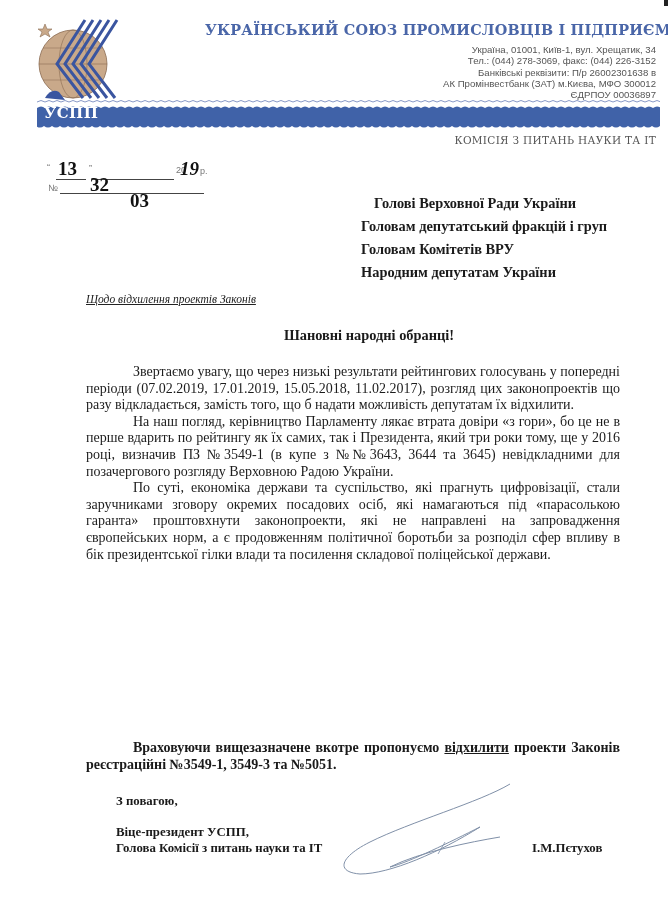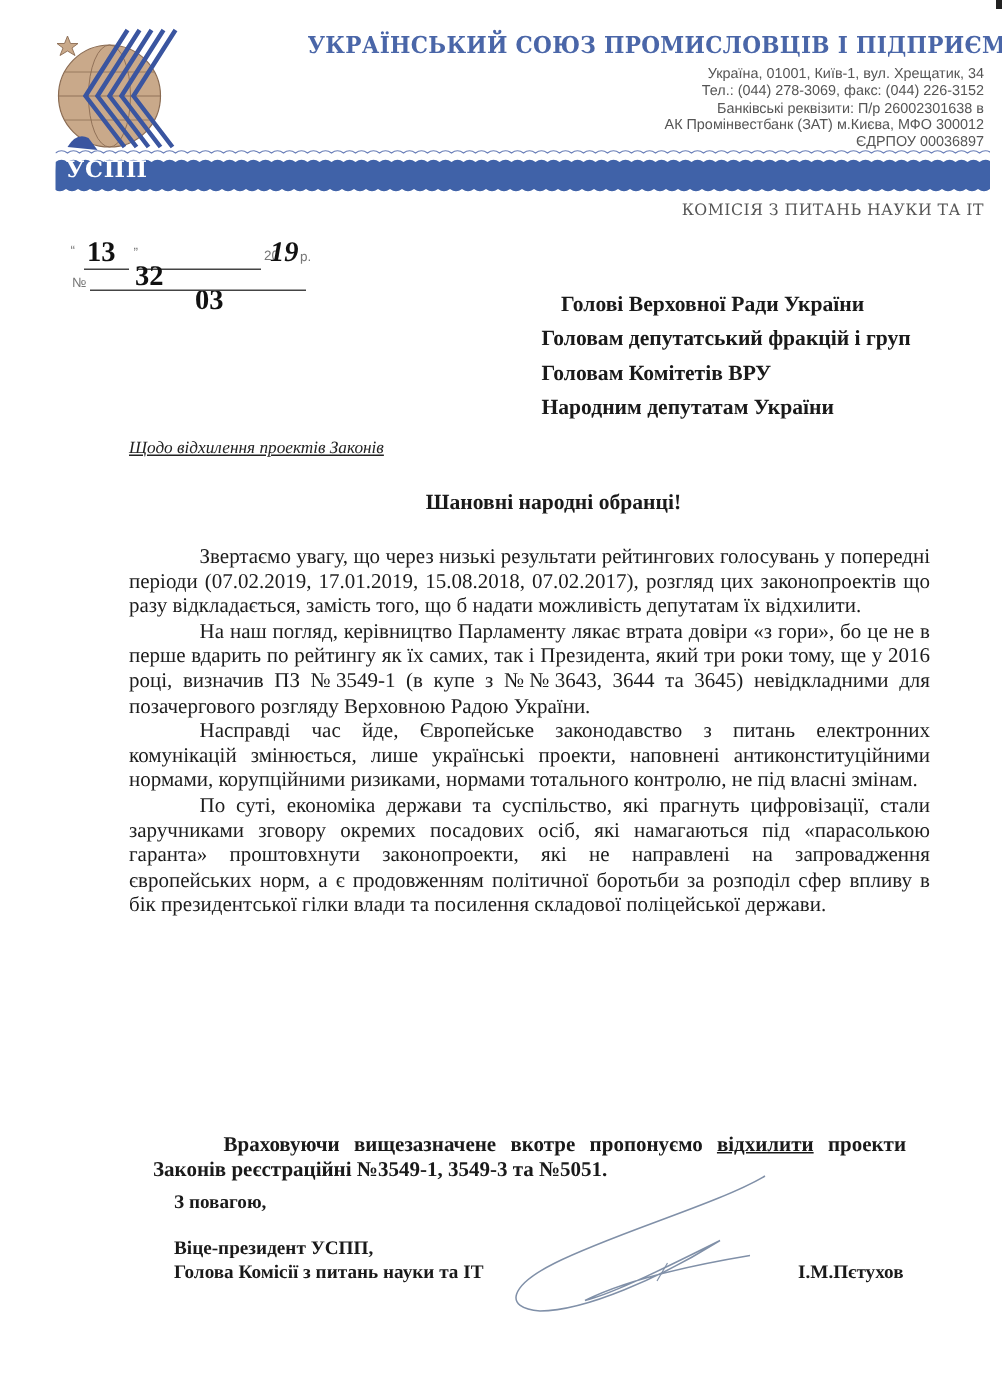--- a/index.html
+++ b/index.html
@@ -93,28 +93,27 @@
 
 <div class="abs addr" style="top:195px;margin-left:13px;">Голові Верховної Ради України</div>
 <div class="abs addr" style="top:218px;">Головам депутатський фракцій і груп</div>
 <div class="abs addr" style="top:241px;">Головам Комітетів ВРУ</div>
 <div class="abs addr" style="top:264px;">Народним депутатам України</div>
 
 <div class="abs subject">Щодо відхилення проектів Законів</div>
 <div class="abs salutation">Шановні народні обранці!</div>
 
 <div class="abs body-text" style="top:364px;">
-  <p class="para">Звертаємо увагу, що через низькі результати рейтингових голосувань у попередні періоди (07.02.2019, 17.01.2019, 15.08.2018, 07.02.2017), розгляд цих законопроектів що разу відкладається, замість того, що б надати можливість депутатам їх відхилити.</p>
+  <p class="para">Звертаємо увагу, що через низькі результати рейтингових голосувань у попередні періоди (07.02.2019, 17.01.2019, 15.05.2018, 11.02.2017), розгляд цих законопроектів що разу відкладається, замість того, що б надати можливість депутатам їх відхилити.</p>
   <p class="para">На наш погляд, керівництво Парламенту лякає втрата довіри «з гори», бо це не в перше вдарить по рейтингу як їх самих, так і Президента, який три роки тому, ще у 2016 році, визначив ПЗ №3549-1 (в купе з №№3643, 3644 та 3645) невідкладними для позачергового розгляду Верховною Радою України.</p>
-  <p class="para">Насправді час йде, Європейське законодавство з питань електронних комунікацій змінюється, лише українські проекти, наповнені антиконституційними нормами, корупційними ризиками, нормами тотального контролю, не під власні змінам.</p>
   <p class="para">По суті, економіка держави та суспільство, які прагнуть цифровізації, стали заручниками зговору окремих посадових осіб, які намагаються під «парасолькою гаранта» проштовхнути законопроекти, які не направлені на запровадження європейських норм, а є продовженням політичної боротьби за розподіл сфер впливу в бік президентської гілки влади та посилення складової поліцейської держави.</p>
 </div>
 
 <div class="abs conclusion">
-    <p class="para" style="margin:16px;"><span>Враховуючи вищезазначене вкотре пропонуємо </span><span class="u">відхилити</span><span> проекти Законів реєстраційні №3549-1, 3549-3 та №5051.</span></p>
+    <p class="para" style="margin:0;"><span>Враховуючи вищезазначене вкотре пропонуємо </span><span class="u">відхилити</span><span> проекти Законів реєстраційні №3549-1, 3549-3 та №5051.</span></p>
   </div>
 
 <div class="abs closing">З повагою,</div>
 <div class="abs sign-title" style="top:825px;">Віце-президент УСПП,</div>
 <div class="abs sign-title" style="top:841px;">Голова Комісії з питань науки та ІТ</div>
 <svg class="abs signature" viewBox="0 0 190 100">
   <path d="M180 2 C150 20 80 40 40 60 C10 75 5 90 30 92 C60 92 110 70 150 45 C120 60 80 80 60 85 C90 70 140 60 170 55" fill="none" stroke="#8090a8" stroke-width="1"></path>
   <path d="M115 60 L108 72" fill="none" stroke="#8090a8" stroke-width="0.8"></path>
 </svg>
 <div class="abs sign-name">І.М.Пєтухов</div>

